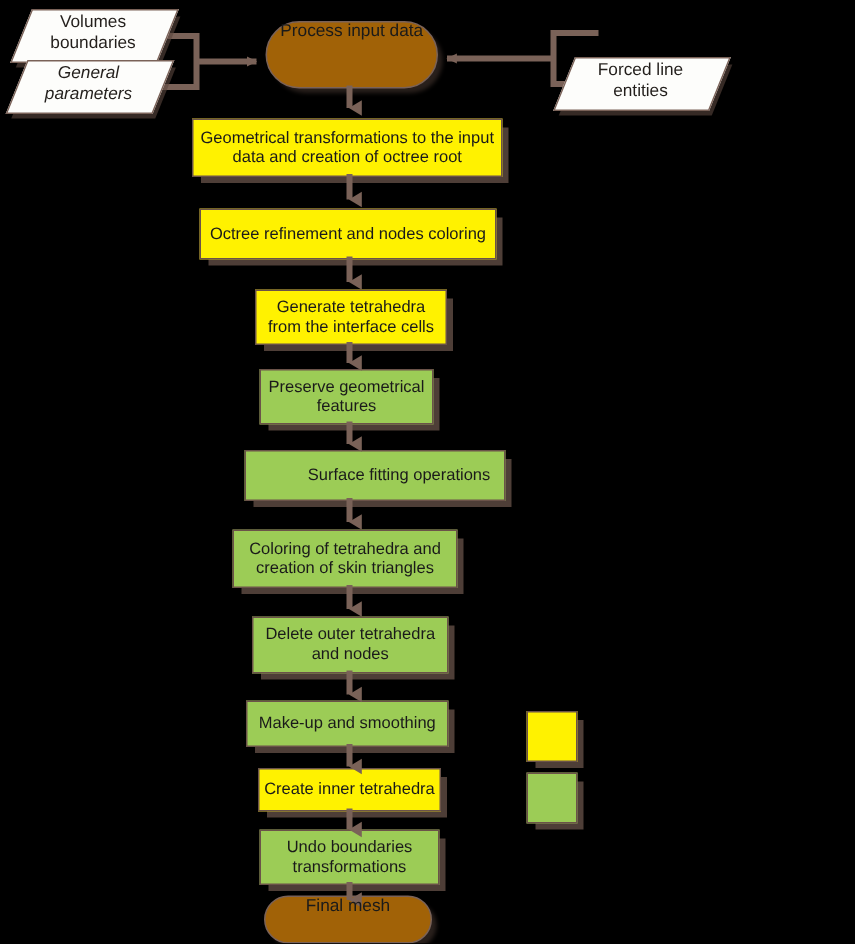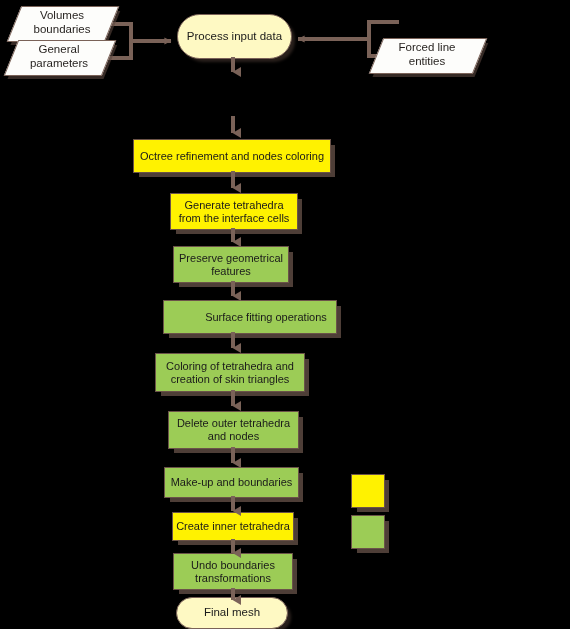--- a/index.html
+++ b/index.html
@@ -45,25 +45,25 @@
     z-index: 1;
   }
   .para .node-text {
     font-size: 11.5px;
     color: #231f1c;
   }
 
   
   .term {
     position: absolute;
-    background: #fef9c3;
+    background: #a16207;
     border: 1.6px solid #7a6258;
     border-radius: 999px;
     display: flex;
-    align-items: center;
+    align-items: flex-start;
     justify-content: center;
     box-shadow: 4px 4px 3px -1px rgba(90,70,62,0.45);
   }
   .term .node-text { font-size: 11.5px; }
 
   
   .box {
     position: absolute;
     display: flex;
     align-items: center;
@@ -132,37 +132,41 @@
       <path d="M233,588 L233,600" marker-end="url(#arrowD)"></path>
     </g>
   </svg>
 
   <div class="para" style="left:14px; top:6px; width:96px; height:34px;">
     <span class="skew"></span>
     <span class="node-text">Volumes
 boundaries</span>
   </div>
 
-  <div class="para" style="left:11px; top:40px; width:96px; height:34px;">
+  <div class="para" style="left:11px; top:40px; width:96px; height:34px;font-style:italic;">
     <span class="skew"></span>
     <span class="node-text">General
 parameters</span>
   </div>
 
 
   <div class="para" style="left:376px; top:38px; width:102px; height:34px;">
     <span class="skew"></span>
     <span class="node-text">Forced line
 entities</span>
   </div>
 
   <div class="term" style="left:177px; top:14px; width:113px; height:43px;">
     <span class="node-text">Process input data</span>
   </div>
 
+  <div class="box yellow" style="left:128px; top:79px; width:205px; height:37px;">
+    <span class="node-text">Geometrical transformations to the input
+data and creation of octree root</span>
+  </div>
 
   <div class="box yellow" style="left:133px; top:139px; width:196px; height:32px;">
     <span class="node-text">Octree refinement and nodes coloring</span>
   </div>
 
   <div class="box yellow" style="left:170px; top:193px; width:126px; height:35px;">
     <span class="node-text">Generate tetrahedra
 from the interface cells</span>
   </div>
 
@@ -179,21 +183,21 @@
     <span class="node-text">Coloring of tetrahedra and
 creation of skin triangles</span>
   </div>
 
   <div class="box green" style="left:168px; top:411px; width:129px; height:36px;">
     <span class="node-text">Delete outer tetrahedra
 and nodes</span>
   </div>
 
   <div class="box green" style="left:164px; top:467px; width:133px; height:29px;">
-    <span class="node-text">Make-up and boundaries</span>
+    <span class="node-text">Make-up and smoothing</span>
   </div>
 
   <div class="box yellow" style="left:172px; top:512px; width:120px; height:27px;">
     <span class="node-text">Create inner tetrahedra</span>
   </div>
 
   <div class="box green" style="left:173px; top:553px; width:118px; height:35px;">
     <span class="node-text">Undo boundaries
 transformations</span>
   </div>

